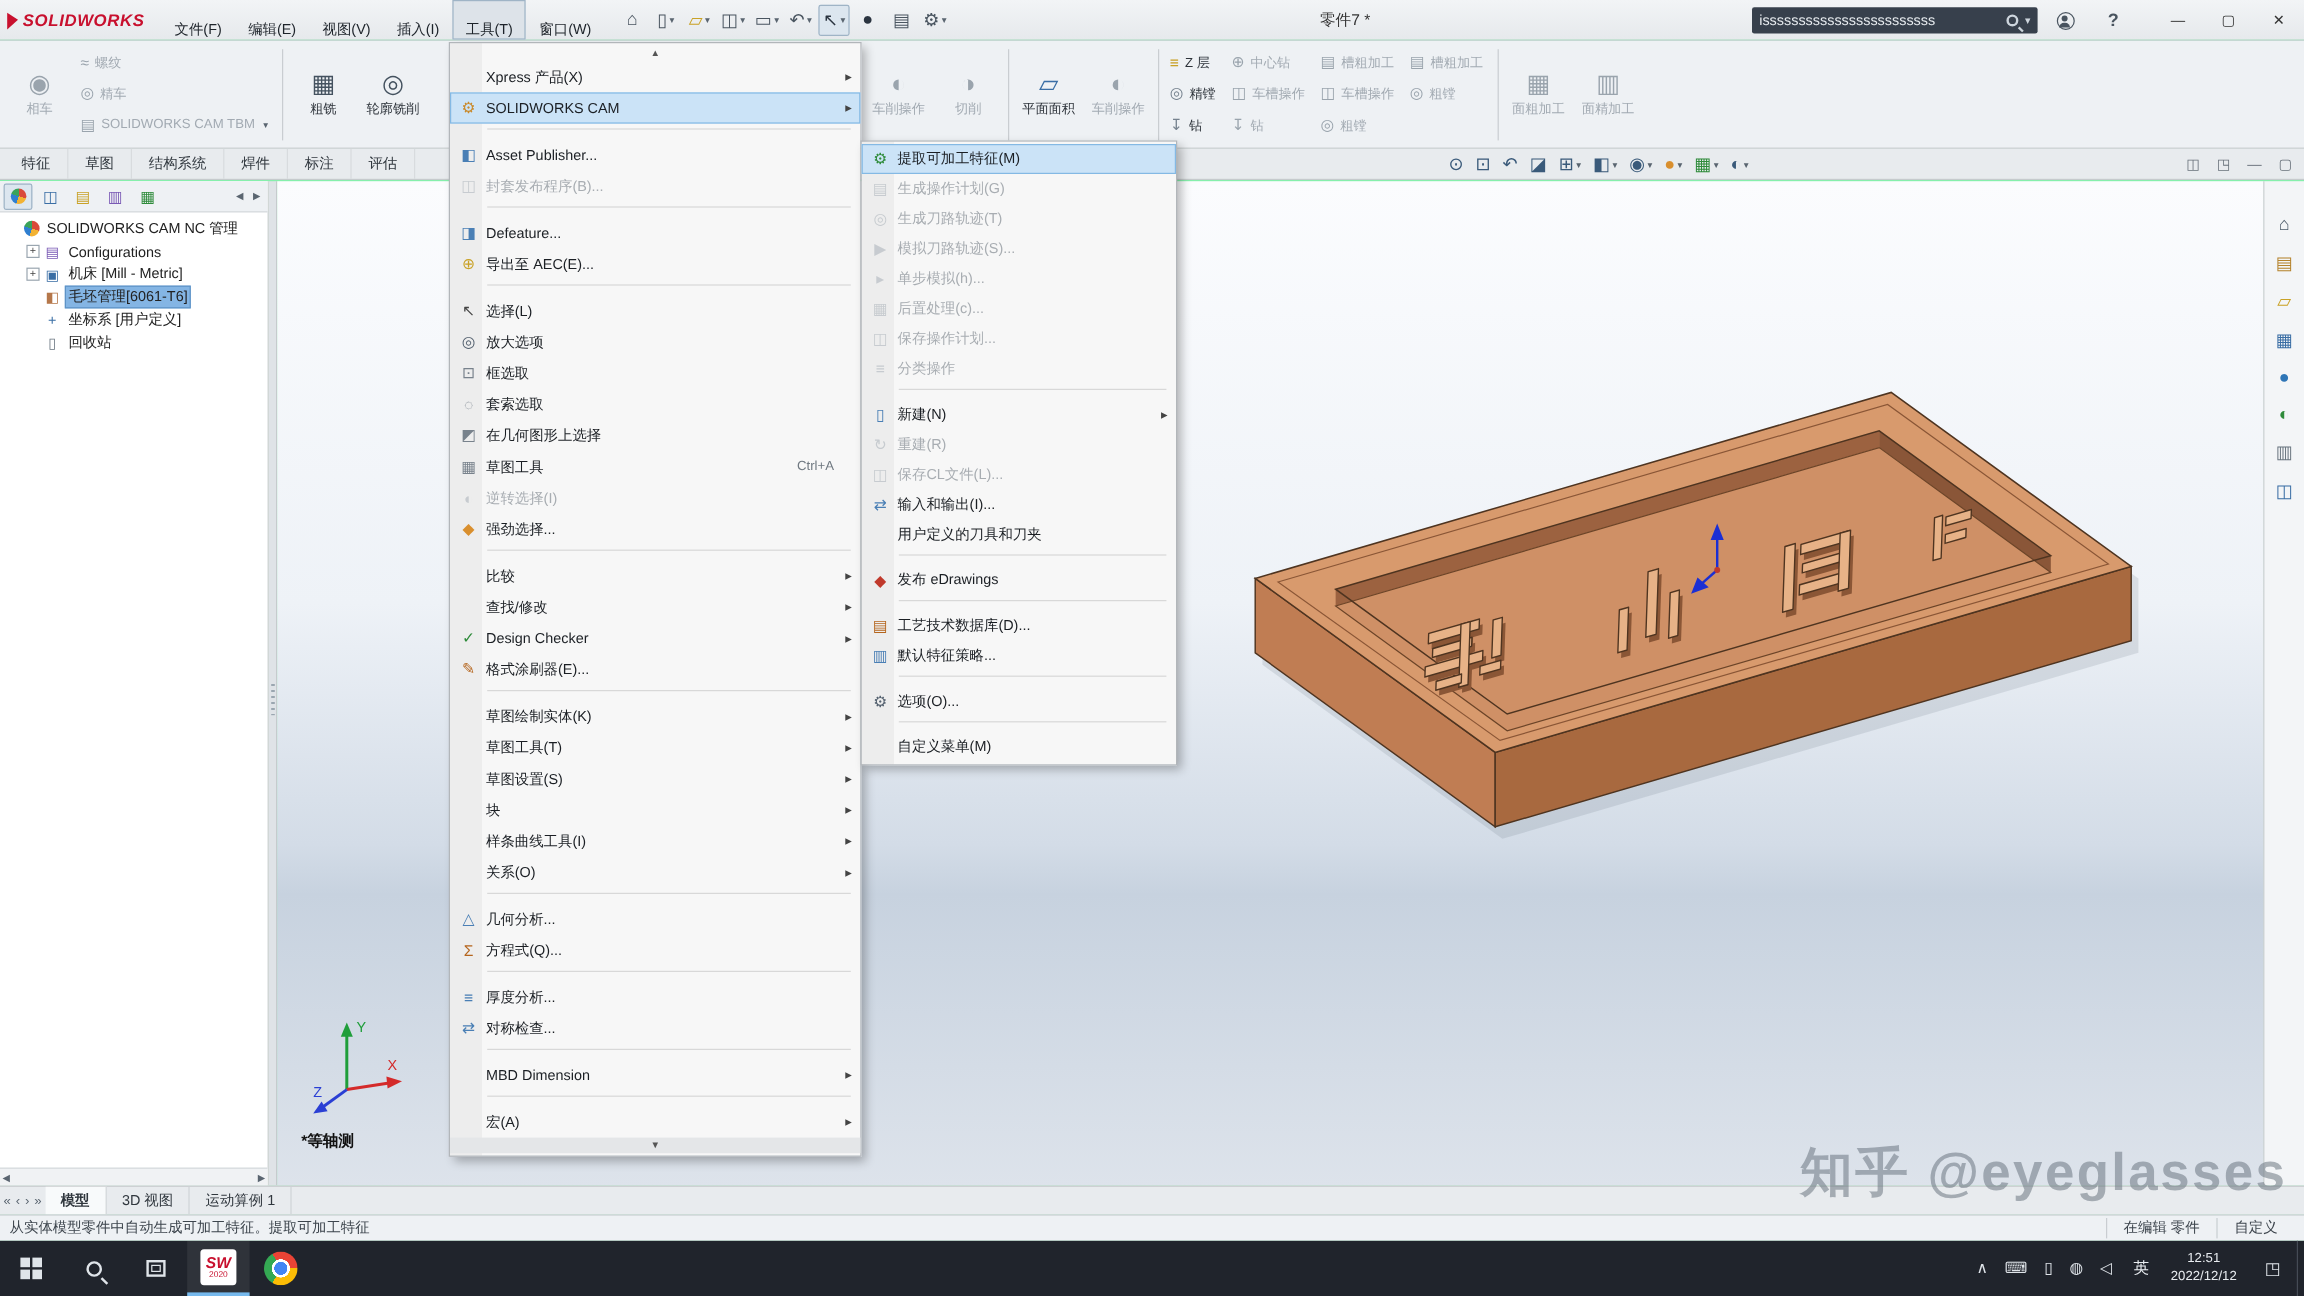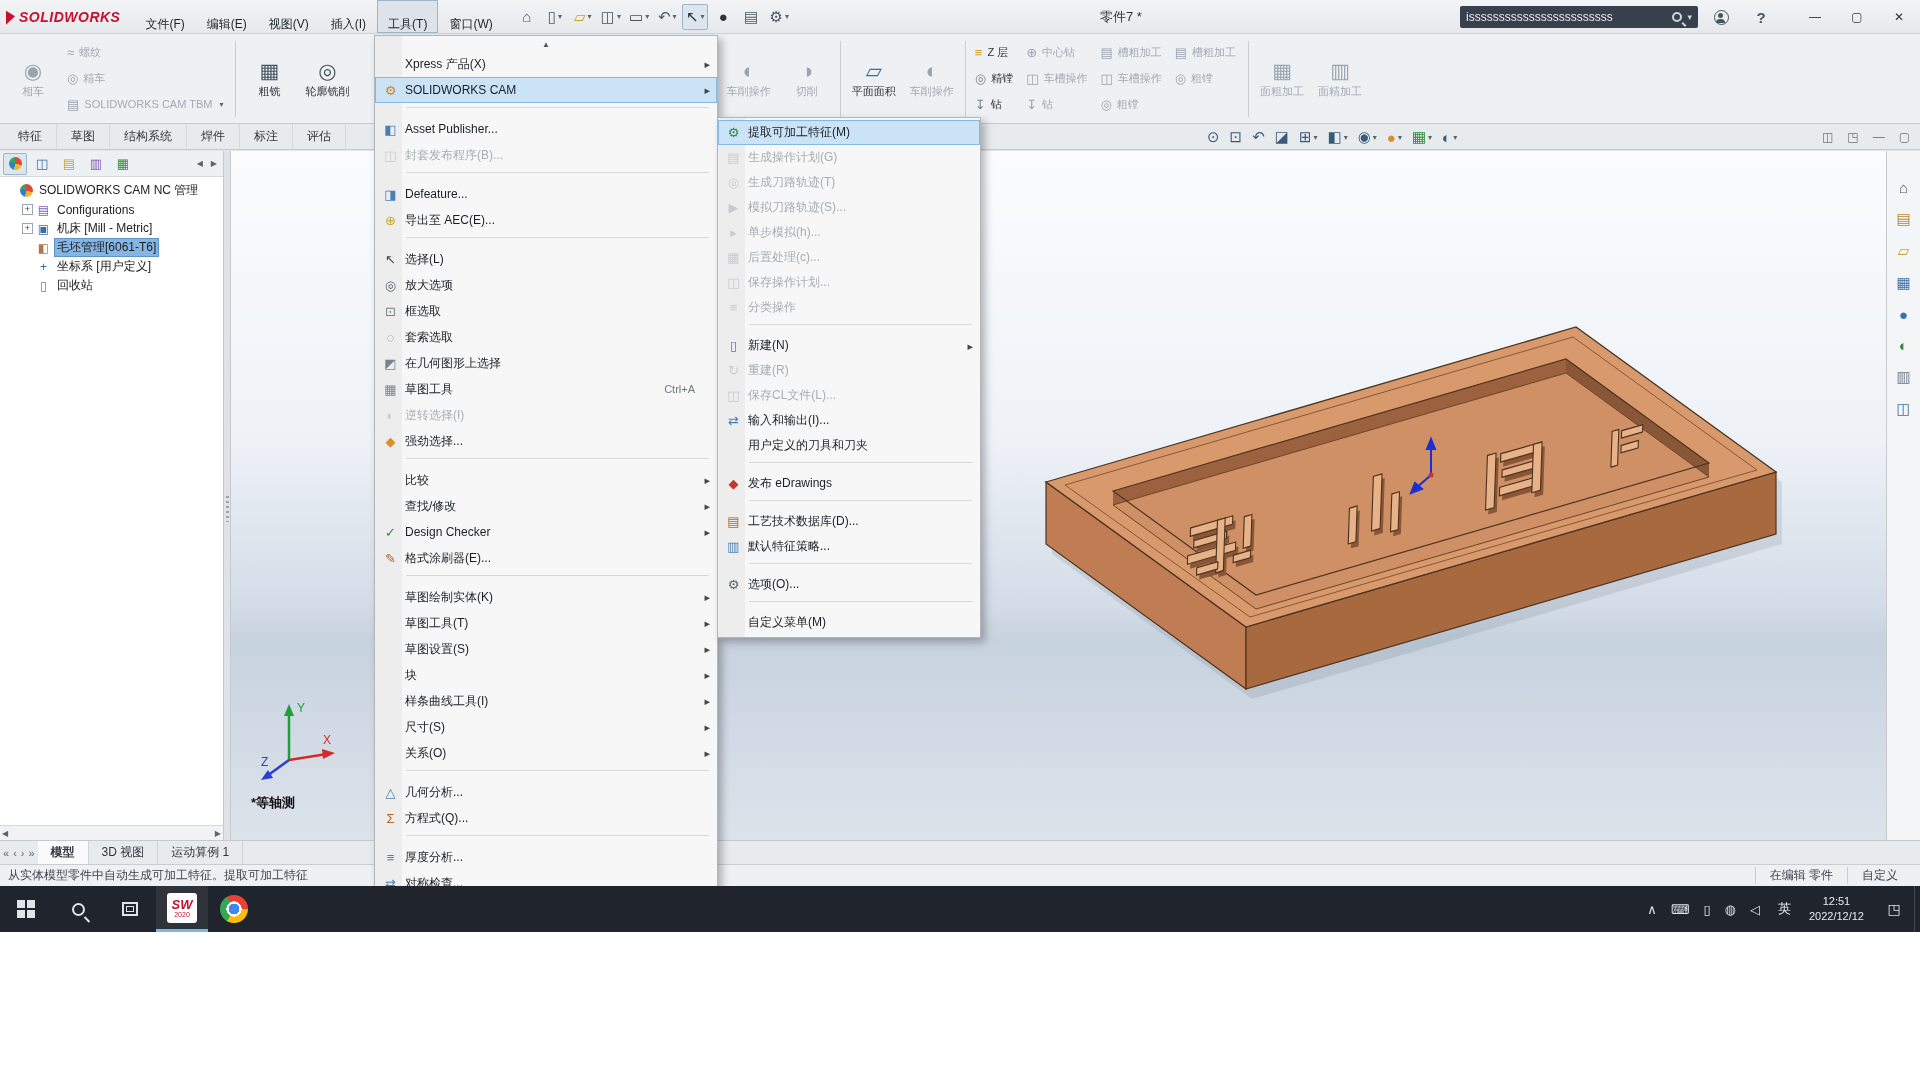--- a/index.html
+++ b/index.html
@@ -1,18 +1,18 @@
 <!DOCTYPE html>
 <html><head>
 <meta charset="utf-8">
 <style>
   * { margin:0; padding:0; box-sizing:border-box; }
   html,body { width:1920px; height:1080px; overflow:hidden; }
   body { font-family:"Liberation Sans","DejaVu Sans",sans-serif; font-size:12px; color:#222; }
-  .app { position:relative; width:1920px; height:932px; background:#e5e5e5; overflow:hidden; }
+  .app { position:relative; width:1920px; height:1080px; background:#86efac; overflow:hidden; }
 
   
   .titlebar { position:relative; height:34px; background:linear-gradient(#f2f4f6,#e6e9ec); border-bottom:1px solid #cfd3d7; display:flex; align-items:center; padding:0 6px; z-index:70; }
   .logo { display:flex; align-items:center; gap:4px; margin-right:14px; }
   .logo-mark { width:0;height:0;border-left:9px solid #c8102e;border-top:7px solid transparent;border-bottom:7px solid transparent; transform:skewY(-8deg); }
   .logo-text { color:#c8102e; font-weight:bold; font-style:italic; font-size:14px; letter-spacing:.5px; }
   .menubar { display:flex; height:100%; align-items:stretch; }
   .mb-item { display:flex; align-items:flex-end; padding:0 11px; cursor:default; color:#1d232a; }
   .mb-item.active { background:#dde3e9; outline:1px solid #9fb4c6; outline-offset:-1px; }
   .quickbar { display:flex; align-items:center; margin-left:10px; gap:2px; }
@@ -990,25 +990,20 @@
           <span class="mi-label">块</span>
           <span class="mi-short"></span>
         </div>
 
         <div class="mi has-sub">
           <span class="mi-ico g"></span>
           <span class="mi-label">样条曲线工具(I)</span>
           <span class="mi-short"></span>
         </div>
 
-        <div class="mi has-sub">
-          <span class="mi-ico g"></span>
-          <span class="mi-label">尺寸(S)</span>
-          <span class="mi-short"></span>
-        </div>
 
         <div class="mi has-sub">
           <span class="mi-ico g"></span>
           <span class="mi-label">关系(O)</span>
           <span class="mi-short"></span>
         </div>
 
         <div class="mi sep">
           
           

